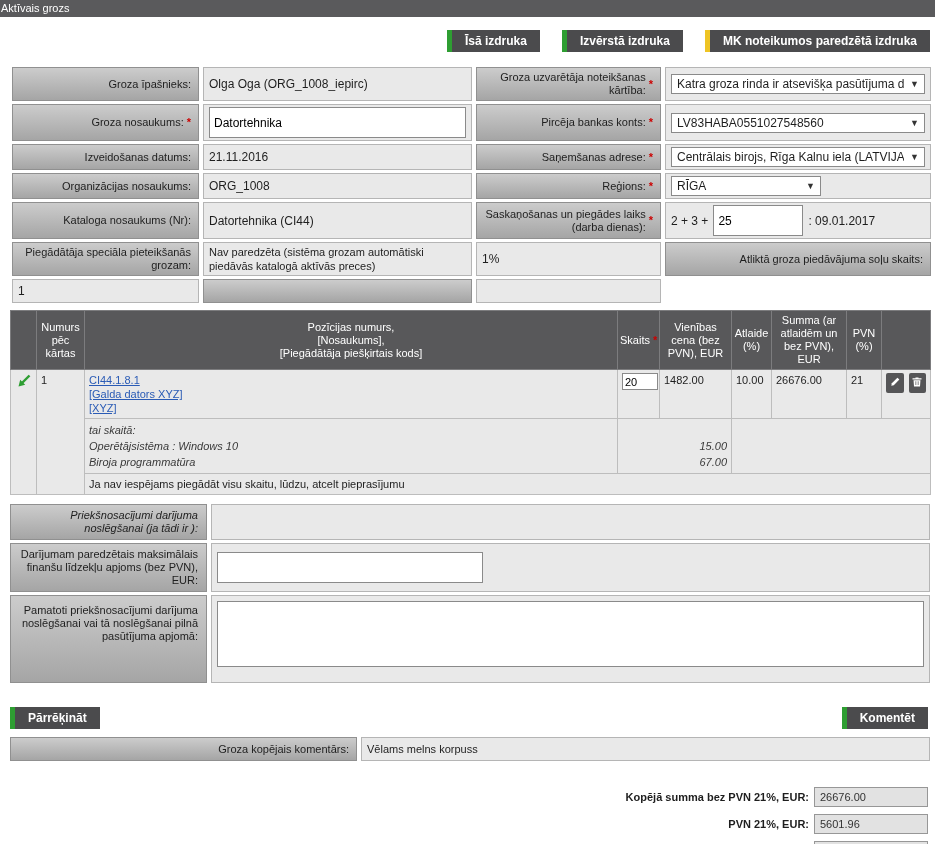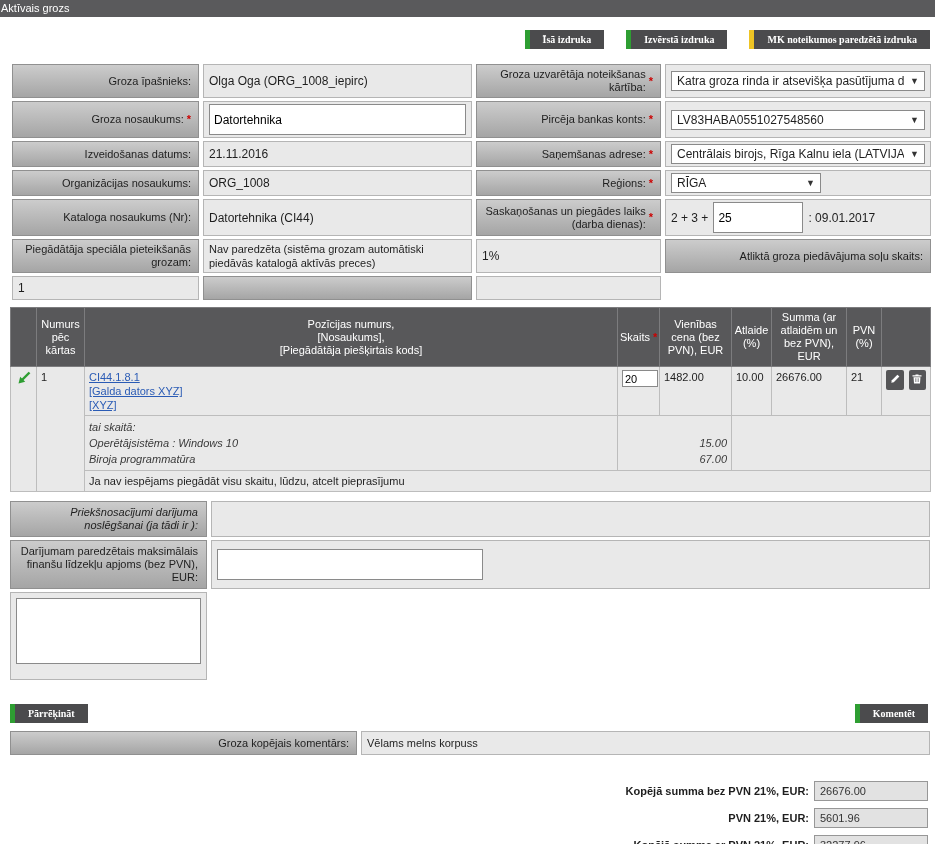--- a/index.html
+++ b/index.html
@@ -9,24 +9,24 @@
     background:#fff; color:#1e1e1e;
     font-family:"Liberation Sans", sans-serif; font-size:11px;
   }
   
   .titlebar {
     height:17px; background:#5a5a5c; color:#fff;
     font-size:11px; line-height:17px; padding-left:1px;
   }
   
   .btn {
-    background:#4b4b4d; color:#fff; font-weight:bold; font-size:10px;
+    background:#4b4b4d; color:#fff; font-weight:bold; font-size:12px;
     padding:4px 13px; border:none; border-left:5px solid #2e9e32;
     cursor:pointer; display:inline-block; white-space:nowrap;
-    font-family:Liberation Serif, serif;
+    font-family:Liberation Sans, sans-serif;
   }
   .btn.yellow { border-left-color:#eec424; }
   .print-row { display:flex; justify-content:flex-end; gap:22px; margin:13px 5px 15px 0; }
   
   .form-grid {
     display:grid; grid-template-columns:187px 269px 185px 266px;
     gap:3px 4px; margin:0 5px 0 4px;padding-left:8px;
   }
   .lbl {
     background:linear-gradient(#cccccc,#a5a5a5); border:1px solid #909090;
@@ -319,20 +319,23 @@
     </div>
   <div class="val" style="min-height:34px;"></div>
 
   <div class="lbl">
       <span>Darījumam paredzētais maksimālais finanšu līdzekļu apjoms (bez PVN), EUR:</span>
     </div>
   <div class="val" style="min-height:40px;">
     <input class="text-input" style="width: 266px;" type="text" value="">
   </div>
 
+  <div class="lbl" style="align-items:flex-start; padding-top:8px;">
+      <span>Pamatoti priekšnosacījumi darījuma noslēgšanai vai tā noslēgšanai pilnā pasūtījuma apjomā:</span>
+    </div>
   <div class="val" style="align-items:flex-start; min-height:88px;">
     <textarea style=""></textarea>
   </div>
 </div>
 
 <div class="mid-btn-row">
   <button class="btn">Pārrēķināt</button>
   <button class="btn">Komentēt</button>
 </div>
 

